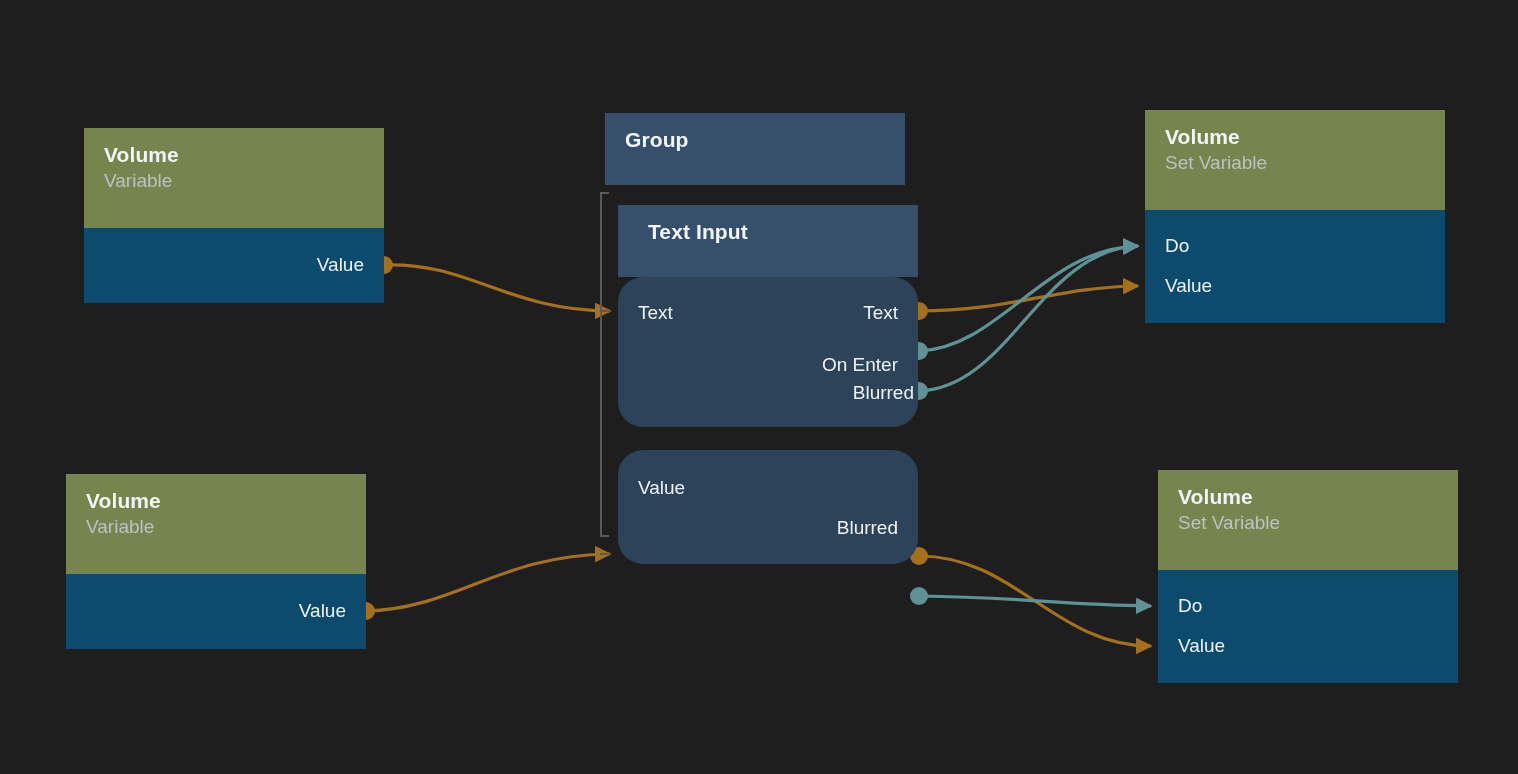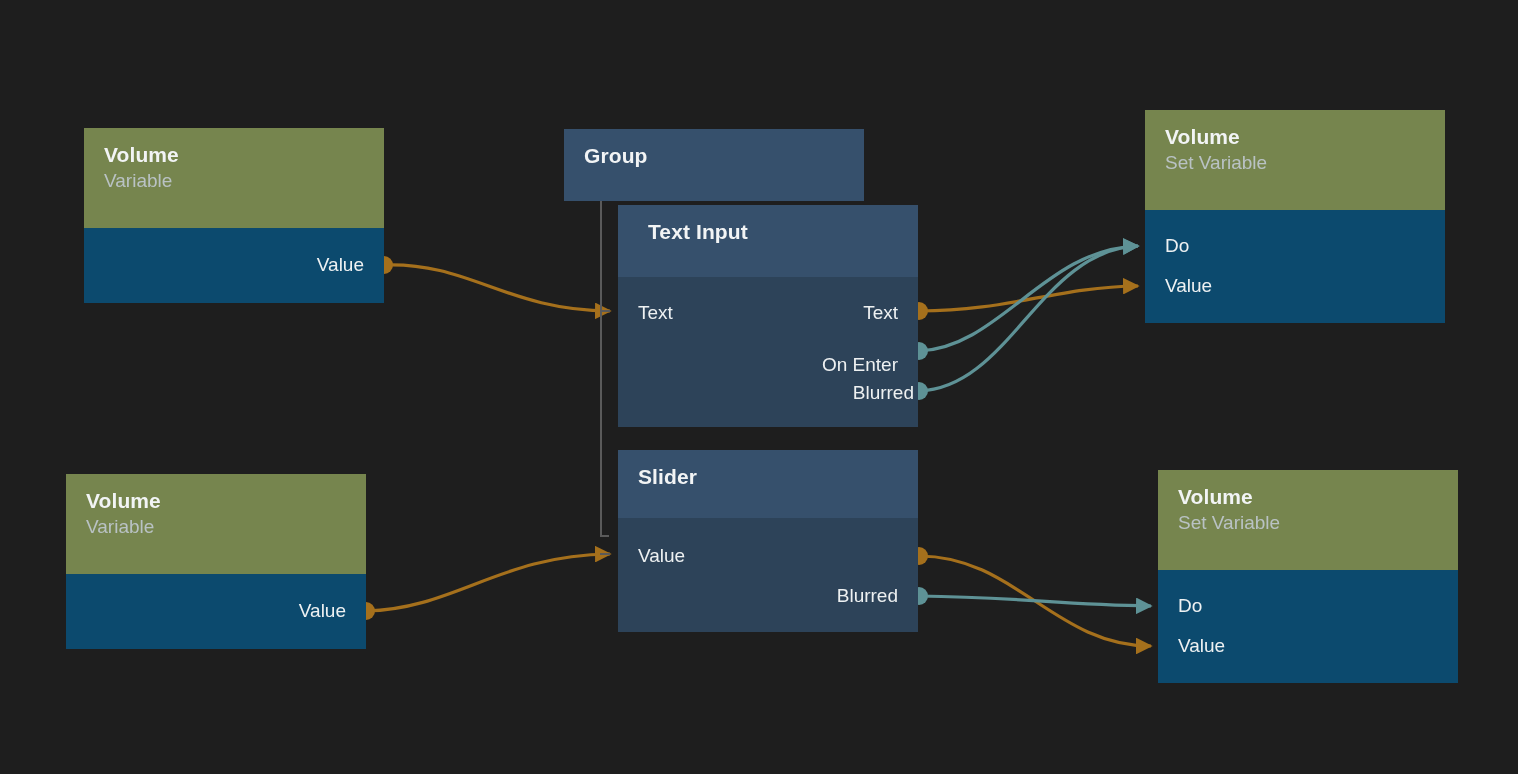--- a/index.html
+++ b/index.html
@@ -58,21 +58,21 @@
     color: #b9c2c4;
     line-height: 25px;
     white-space: nowrap;
   }
 
   
   .node.green .hdr  { background: #76854e; }
   .node.green .body { background: #0c4a6e; padding-left: 24px; }
   
   .node.blue .hdr   { background: #36506c; }
-  .node.blue .body  { background: #2d4359; }
+  .node.blue .body  { background: #2d4359; border-radius: 25px; }
 
   
   .port {
     position: absolute;
     font-size: 19px;
     color: #eef1f2;
     line-height: 22px;
     white-space: nowrap;
   }
   .port.out { text-align: right; }
@@ -135,42 +135,39 @@
   <div class="node green" style="left:84px; top:128px; width:300px; height:175px;">
     <div class="hdr" style="height:100px;">
       <div class="title">Volume</div>
       <div class="subtitle">Variable</div>
     </div>
     <div class="body" style="height:75px;">
       <div class="port out" style="right:20px; top:26px;">Value</div>
     </div>
   </div>
 
-  <div class="node blue" style="left:564px; top:113px; width:300px; height:72px;margin-top:16px;">
+  <div class="node blue" style="left:605px; top:113px; width:300px; height:72px;">
     <div class="hdr" style="height:72px;">
       <div class="title">Group</div>
     </div>
   </div>
 
   <div class="node blue" style="left:618px; top:205px; width:300px; height:222px;">
     <div class="hdr" style="height:72px;padding-left:30px;">
       <div class="title">Text Input</div>
     </div>
     <div class="body" style="height:150px;">
       <div class="port in" style="left:20px; top:25px;">Text</div>
       <div class="port out" style="right:20px; top:25px;">Text</div>
       <div class="port out" style="right:20px; top:77px;">On Enter</div>
       <div class="port out" style="right:4px; top:105px;">Blurred</div>
     </div>
   </div>
 
   <div class="node blue" style="left:618px; top:450px; width:300px; height:182px;">
-    <div class="hdr" style="height:68px;">
-      <div class="title">Slider</div>
-    </div>
     <div class="body" style="height:114px;">
       <div class="port in" style="left:20px; top:27px;">Value</div>
       <div class="port out" style="right:20px; top:27px; opacity:0;">Value</div>
       <div class="port out" style="right:20px; top:67px;">Blurred</div>
     </div>
   </div>
 
   <div class="node green" style="left:1145px; top:110px; width:300px; height:213px;">
     <div class="hdr" style="height:100px;">
       <div class="title">Volume</div>

